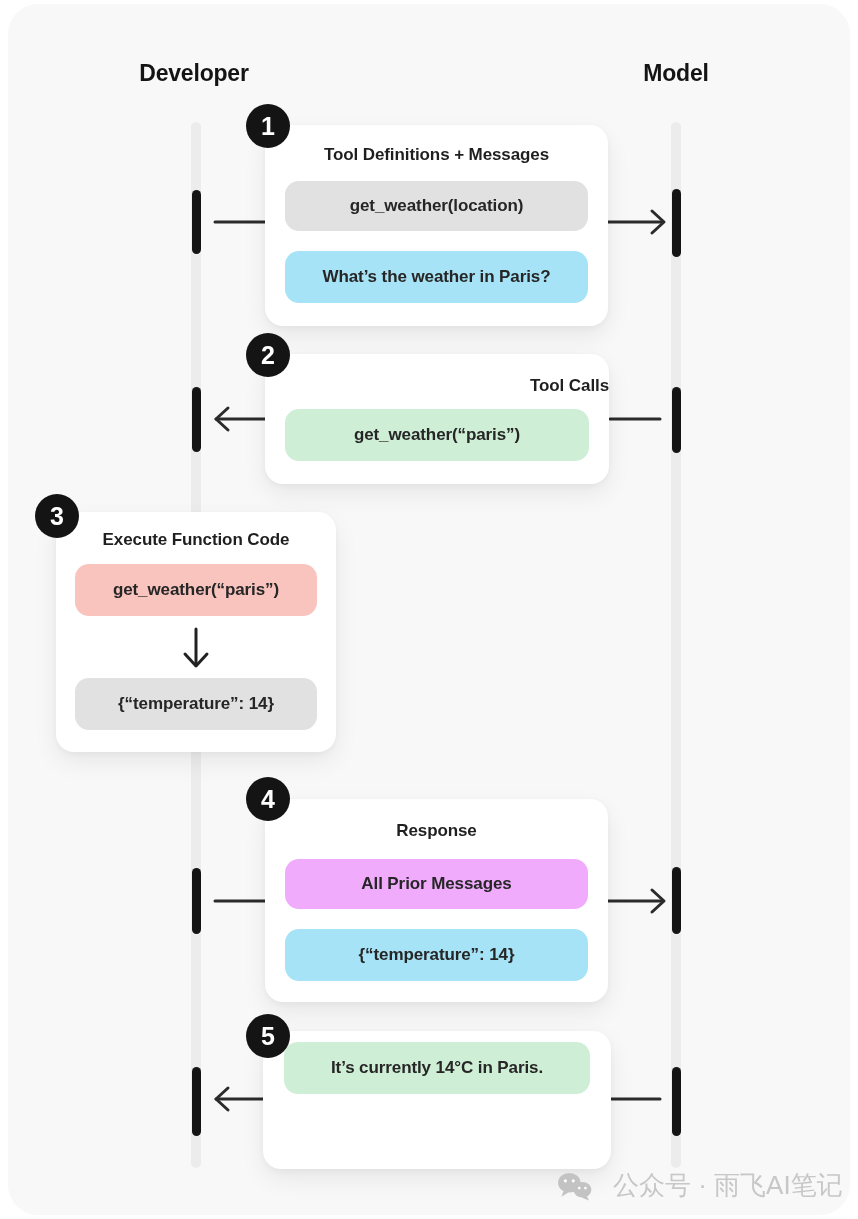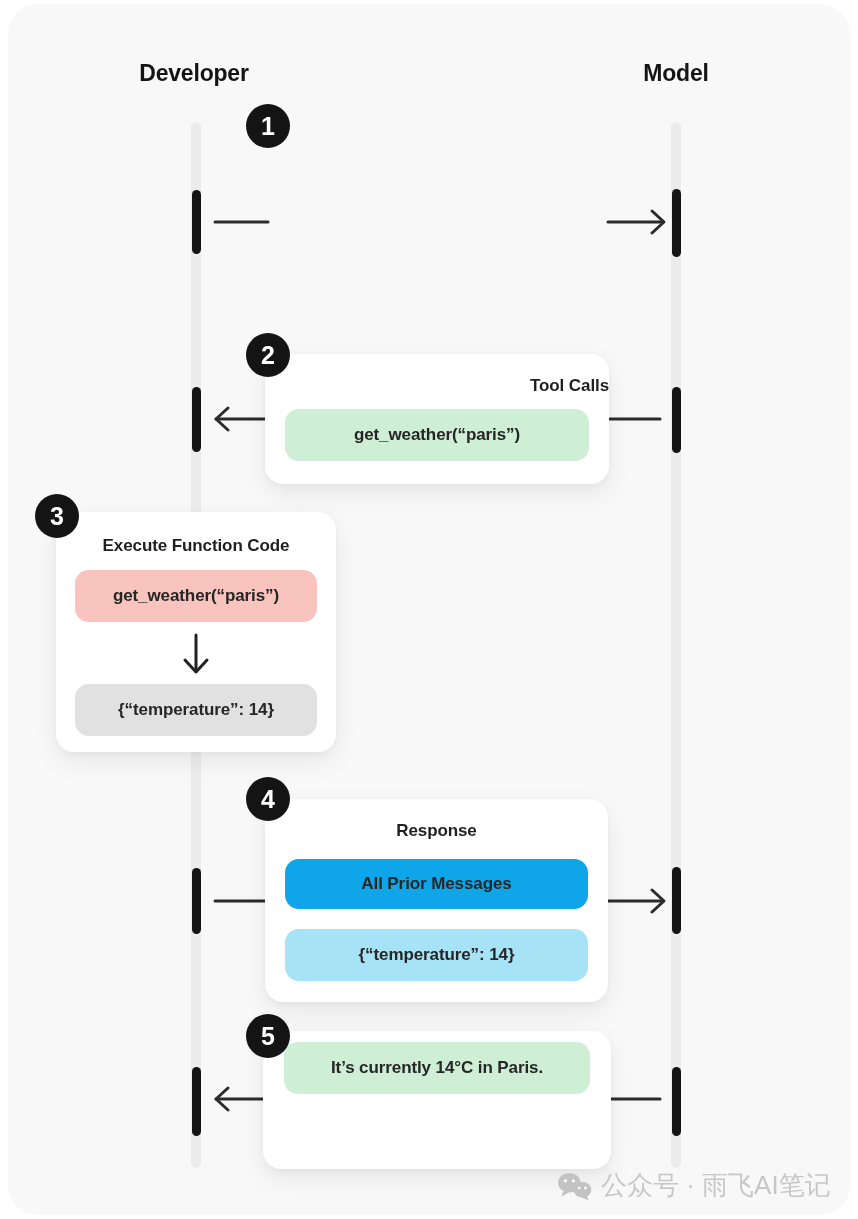--- a/index.html
+++ b/index.html
@@ -47,21 +47,21 @@
   .card1 .title { margin-top:18px; }
   .card1 .pill  { width:303px; margin-left:auto; margin-right:auto; height:50px; }
   .card1 .p1 { margin-top:14px; }
   .card1 .p2 { margin-top:20px; height:52px; }
 
   .card2 { left:257px; top:350px; width:344px; height:130px; }
   .card2 .title { margin-top:20px;text-align:right; }
   .card2 .pill  { width:304px; margin:11px auto 0; height:52px; }
 
   .card3 { left:48px; top:508px; width:280px; height:240px; }
-  .card3 .title { margin-top:22px; }
+  .card3 .title { margin-top:16px; }
   .card3 .pill  { width:242px; margin-left:auto; margin-right:auto; height:52px; }
   .card3 .p1 { margin-top:12px; }
   .card3 .p2 { margin-top:6px; }
   .card3 .down-arrow { display:block; margin:10px auto 0; }
   .card3 .down-arrow line, .card3 .down-arrow polyline {
       stroke:#222222; stroke-width:3; fill:none; stroke-linecap:round; stroke-linejoin:round; }
 
   .card4 { left:257px; top:795px; width:343px; height:203px; }
   .card4 .title { margin-top:20px; }
   .card4 .pill  { width:303px; margin-left:auto; margin-right:auto; }
@@ -75,21 +75,21 @@
   .badge { position:absolute; width:44px; height:44px; border-radius:50%;
            background:#141414; color:#ffffff; display:flex; align-items:center;
            justify-content:center; font-size:25px; font-weight:700; z-index:5; }
   .b1 { left:238px; top:100px; }
   .b2 { left:238px; top:329px; }
   .b3 { left:27px;  top:490px; }
   .b4 { left:238px; top:773px; }
   .b5 { left:238px; top:1010px; }
 
   .watermark { position:absolute; left:547px; top:1164px; display:flex;
-               align-items:center; gap:8px; color:#c7c7c7; font-size:26px;
+               align-items:center; gap:20px; color:#c7c7c7; font-size:26px;
                z-index:6; white-space:nowrap; }
 </style>
 </head>
 <body>
 
 <div class="stage">
   <div class="canvas">
 
     <div class="actor actor-model">Model</div>
     <div class="actor actor-dev">Developer</div>
@@ -137,39 +137,44 @@
     <svg class="conn c5r" viewBox="0 0 64 28">
       <line x1="6" y1="14" x2="56" y2="14"></line>
     </svg>
 
     <div class="badge b1">1</div>
     <div class="badge b2">2</div>
     <div class="badge b3">3</div>
     <div class="badge b4">4</div>
     <div class="badge b5">5</div>
 
+    <div class="card card1">
+      <div class="title">Tool Definitions + Messages</div>
+      <div class="pill p1" style="background: rgb(225, 225, 225);">get_weather(location)</div>
+      <div class="pill p2" style="background: rgb(166, 227, 246);">What’s the weather in Paris?</div>
+    </div>
 
     <div class="card card2">
       <div class="title">Tool Calls</div>
       <div class="pill p1" style="background: rgb(207, 238, 214);">get_weather(“paris”)</div>
     </div>
 
     <div class="card card3">
       <div class="title">Execute Function Code</div>
       <div class="pill p1" style="background: rgb(249, 195, 190);">get_weather(“paris”)</div>
       <svg class="down-arrow" width="30" height="46" viewBox="0 0 30 46">
         <line x1="15" y1="3" x2="15" y2="38"></line>
           <polyline points="4,28 15,40 26,28"></polyline>
       </svg>
       <div class="pill p2" style="background: rgb(225, 225, 225);">{“temperature”: 14}</div>
     </div>
 
     <div class="card card4">
       <div class="title">Response</div>
-      <div class="pill p1" style="background: #0ea5e9;">All Prior Messages</div>
+      <div class="pill p1" style="background: #f0abfc;">All Prior Messages</div>
       <div class="pill p2" style="background: rgb(166, 227, 246);">{“temperature”: 14}</div>
     </div>
 
     <div class="card card5">
       <div class="pill p1" style="background: rgb(207, 238, 214);">It’s currently 14°C in Paris.</div>
     </div>
 
     <div class="watermark">
       <svg width="38" height="30" viewBox="0 0 40 32">
         <ellipse cx="15" cy="12.5" rx="12" ry="10.5" fill="#c3c3c3"></ellipse>

